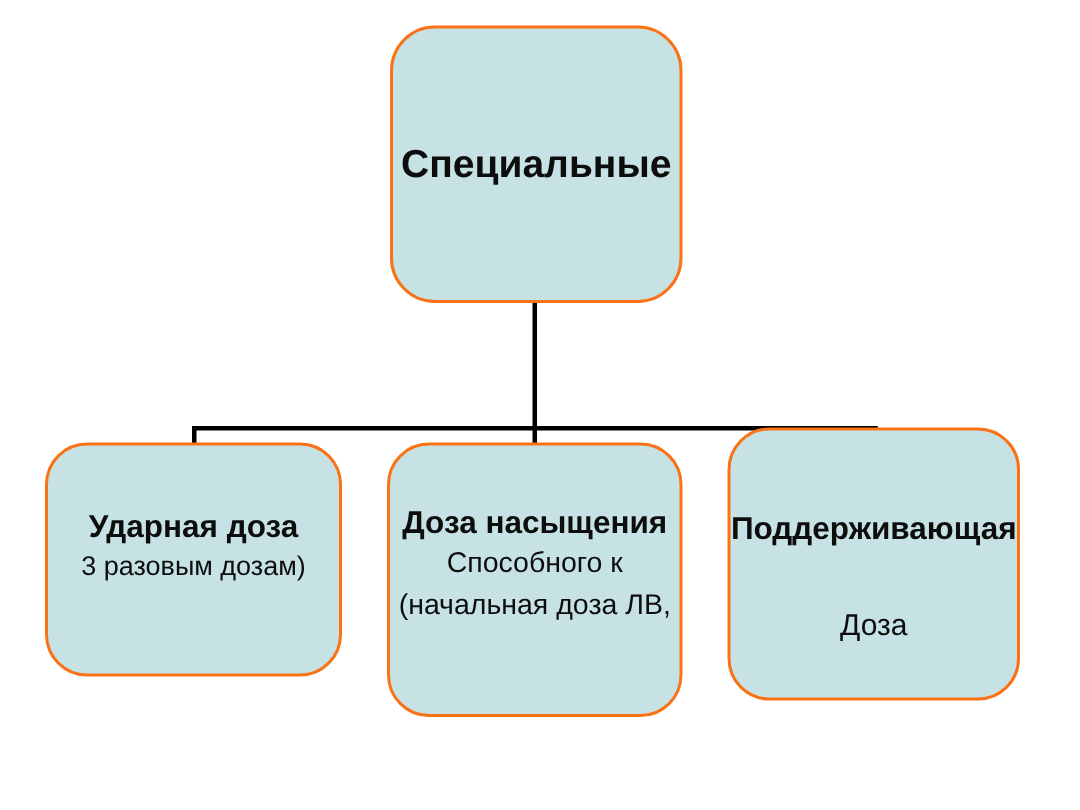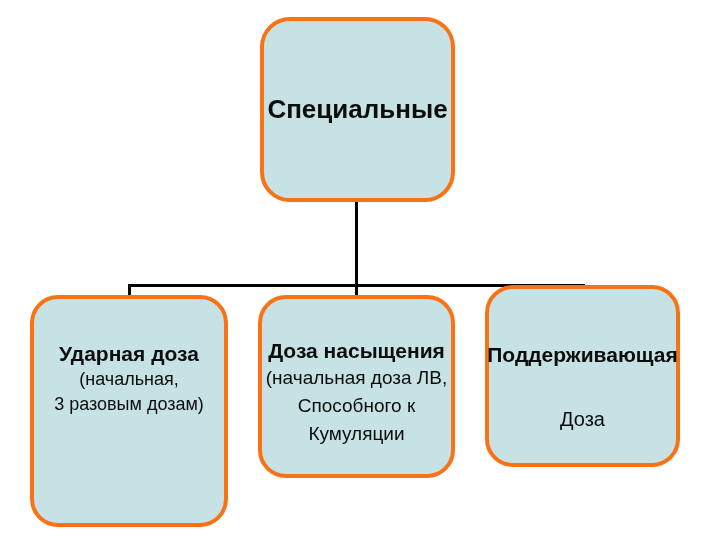--- a/index.html
+++ b/index.html
@@ -8,35 +8,35 @@
     background: #ffffff;
     font-family: "Liberation Sans", sans-serif;
     position: relative;
     overflow: hidden;
   }
   .stage { position: absolute; left: 0; top: 0; width: 720px; height: 540px; }
 
   .node {
     position: absolute;
     background: #c7e2e4;
-    border: 4px solid #f97316;
+    border: 2px solid #f97316;
     border-radius: 30px;
     display: flex;
     flex-direction: column;
     align-items: center;
     box-sizing: border-box;
     overflow: visible;
     color: #0d0d0d;
   }
   .node .line { white-space: nowrap; text-align: center; }
 
   .node-root { left: 260px; top: 17px; width: 195px; height: 185px; justify-content: center; }
   .node-root .title { font-weight: bold; font-size: 26px; line-height: 33px; }
 
-  .node-left  { left: 30px;  top: 295px; width: 198px; height: 232px; border-radius: 28px; padding-top: 42px; }
+  .node-left  { left: 30px;  top: 295px; width: 198px; height: 156px; border-radius: 28px; padding-top: 42px; }
   .node-mid   { left: 258px; top: 295px; width: 197px; height: 183px; border-radius: 28px; padding-top: 39px; }
   .node-right { left: 485px; top: 285px; width: 195px; height: 182px; border-radius: 28px; padding-top: 53px; }
 
   .child-title { font-weight: bold; font-size: 21px; line-height: 26px; }
   .node-left  .sub { font-size: 18px; line-height: 25px; }
   .node-mid   .sub { font-size: 19px; line-height: 28px; }
   .node-right .sub { font-size: 20px; line-height: 28px; margin-top: 37px; }
 
   .connector { position: absolute; background: #000000; }
   .stem       { left: 355px; top: 202px; width: 3px; height: 84px; }
@@ -55,29 +55,27 @@
   </div>
 
   <div class="connector stem"></div>
   <div class="connector crossbar"></div>
   <div class="connector tick-left"></div>
   <div class="connector tick-mid"></div>
   <div class="connector tick-right"></div>
 
   <div class="node node-left">
     <div class="line child-title">Ударная доза</div>
-    <div class="line sub">(начальная,</div>
     <div class="line sub">3 разовым дозам)</div>
   </div>
 
   <div class="node node-mid">
     <div class="line child-title">Доза насыщения</div>
+    <div class="line sub">Способного к</div>
     <div class="line sub">(начальная доза ЛВ,</div>
-    <div class="line sub">Способного к</div>
-    <div class="line sub">Кумуляции</div>
   </div>
 
   <div class="node node-right">
     <div class="line child-title">Поддерживающая</div>
     <div class="line sub">Доза</div>
   </div>
 
 </div>
 
 </body></html>

